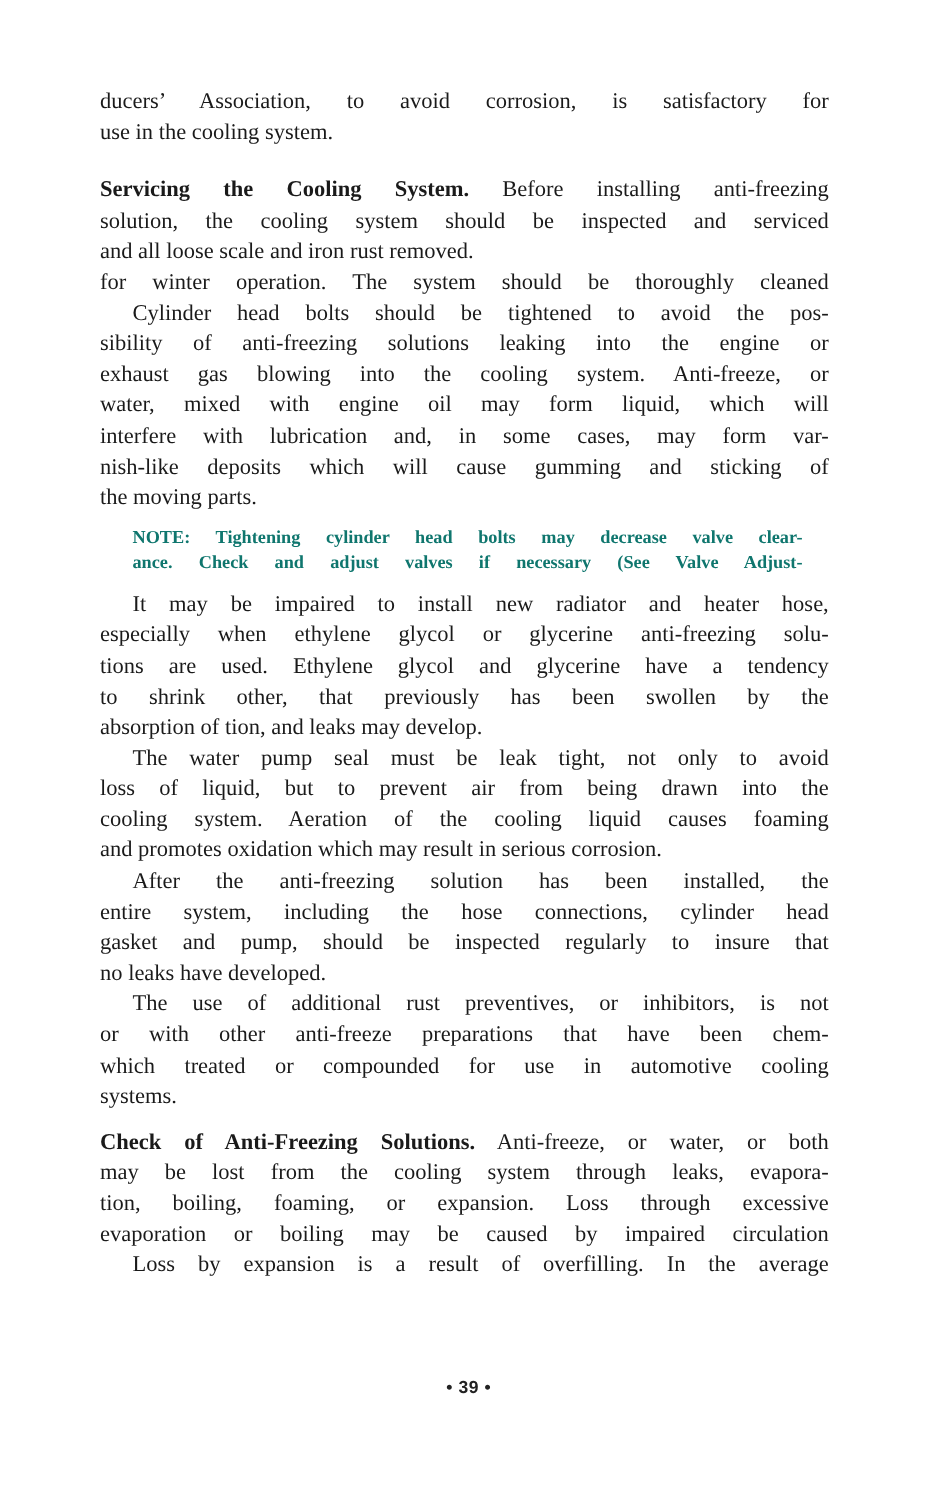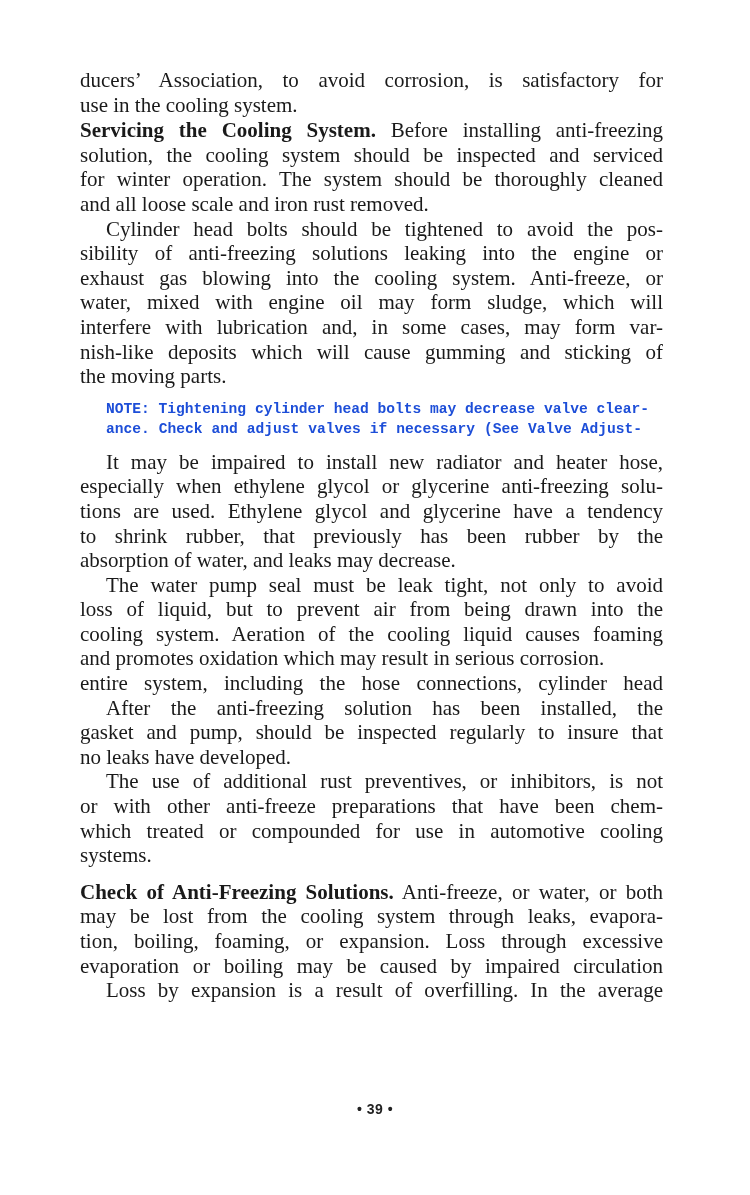--- a/index.html
+++ b/index.html
@@ -15,51 +15,51 @@
       color: #1a1a1a;
       font-family: "Liberation Serif", "DejaVu Serif", serif;
     }
     .page {
       position: absolute;
       left: 80px;
       top: 68px;
       width: 583px;
     }
     .p {
-      font-size: 21px;
+      font-size: 18px;
       line-height: 24.6px;
       text-align: justify;
       text-align-last: left;
       margin: 0;
       hyphens: manual;
     }
     .p .line {
       display: block;
       text-align: justify;
       text-align-last: justify;
       white-space: nowrap;
     }
     .p .line.last {
       text-align-last: left;
     }
     .p.indent .line.first {
       text-indent: 26px;
     }
-    .section-gap { margin-top: 1px; }
+    .section-gap { margin-top: 22px; }
     .heading-run {
       font-weight: bold;
     }
     .note {
       margin: 10px 0 10px 0;
       padding-left: 26px;
-      font-family: Liberation Mono, monospace;
+      font-family: Liberation Serif, serif;
       font-weight: bold;
       font-size: 14.6px;
       line-height: 20.5px;
-      color: #1d4ed8;
+      color: #0f766e;
     }
     .note .line {
       display: block;
       white-space: nowrap;
       text-align: justify;
       text-align-last: justify;
       width: 536px;
     }
     .note .line.last { text-align-last: left; }
     .page-number {
@@ -81,57 +81,57 @@
 <div class="page">
 
   <p class="p">
     <span class="line first">ducers’ Association, to avoid corrosion, is satisfactory for</span>
     <span class="line last">use in the cooling system.</span>
   </p>
 
   <p class="p section-gap">
     <span class="line first"><b class="heading-run">Servicing the Cooling System.</b><span> Before installing anti-freezing</span></span>
     <span class="line">solution, the cooling system should be inspected and serviced</span>
+    <span class="line last">and all loose scale and iron rust removed.</span>
     <span class="line">for winter operation. The system should be thoroughly cleaned</span>
-    <span class="line last">and all loose scale and iron rust removed.</span>
   </p>
 
   <p class="p indent">
     <span class="line first">Cylinder head bolts should be tightened to avoid the pos-</span>
     <span class="line">sibility of anti-freezing solutions leaking into the engine or</span>
     <span class="line">exhaust gas blowing into the cooling system. Anti-freeze, or</span>
-    <span class="line">water, mixed with engine oil may form sludge, which will</span>
+    <span class="line">water, mixed with engine oil may form liquid, which will</span>
     <span class="line">interfere with lubrication and, in some cases, may form var-</span>
     <span class="line">nish-like deposits which will cause gumming and sticking of</span>
     <span class="line last">the moving parts.</span>
   </p>
 
   <div class="note">
     <span class="line">NOTE: Tightening cylinder head bolts may decrease valve clear-</span>
     <span class="line">ance. Check and adjust valves if necessary (See Valve Adjust-</span>
   </div>
 
   <p class="p indent">
     <span class="line first">It may be impaired to install new radiator and heater hose,</span>
     <span class="line">especially when ethylene glycol or glycerine anti-freezing solu-</span>
     <span class="line">tions are used. Ethylene glycol and glycerine have a tendency</span>
-    <span class="line">to shrink rubber, that previously has been rubber by the</span>
-    <span class="line last">absorption of water, and leaks may decrease.</span>
+    <span class="line">to shrink other, that previously has been swollen by the</span>
+    <span class="line last">absorption of tion, and leaks may develop.</span>
   </p>
 
   <p class="p indent">
     <span class="line first">The water pump seal must be leak tight, not only to avoid</span>
     <span class="line">loss of liquid, but to prevent air from being drawn into the</span>
     <span class="line">cooling system. Aeration of the cooling liquid causes foaming</span>
     <span class="line last">and promotes oxidation which may result in serious corrosion.</span>
   </p>
 
   <p class="p indent">
+    <span class="line first">After the anti-freezing solution has been installed, the</span>
     <span class="line">entire system, including the hose connections, cylinder head</span>
-    <span class="line first">After the anti-freezing solution has been installed, the</span>
     <span class="line">gasket and pump, should be inspected regularly to insure that</span>
     <span class="line last">no leaks have developed.</span>
   </p>
 
   <p class="p indent">
     <span class="line first">The use of additional rust preventives, or inhibitors, is not</span>
     <span class="line">or with other anti-freeze preparations that have been chem-</span>
     <span class="line">which treated or compounded for use in automotive cooling</span>
     <span class="line last">systems.</span>
   </p>

